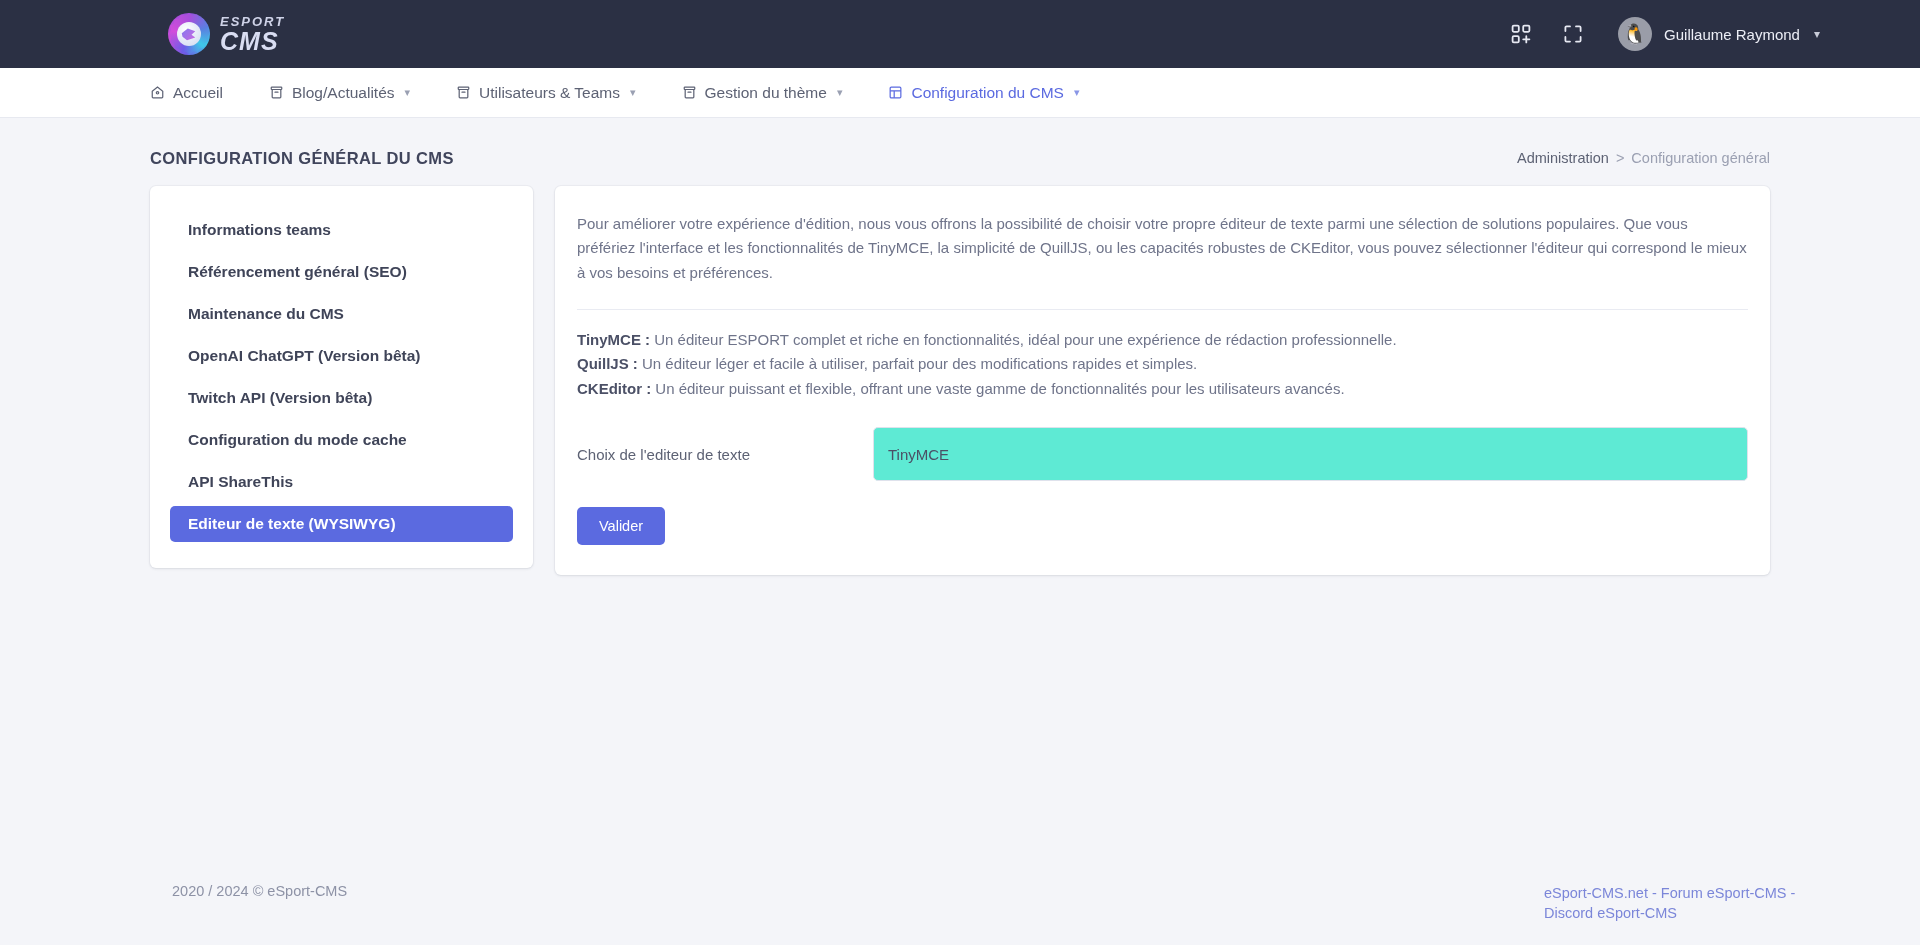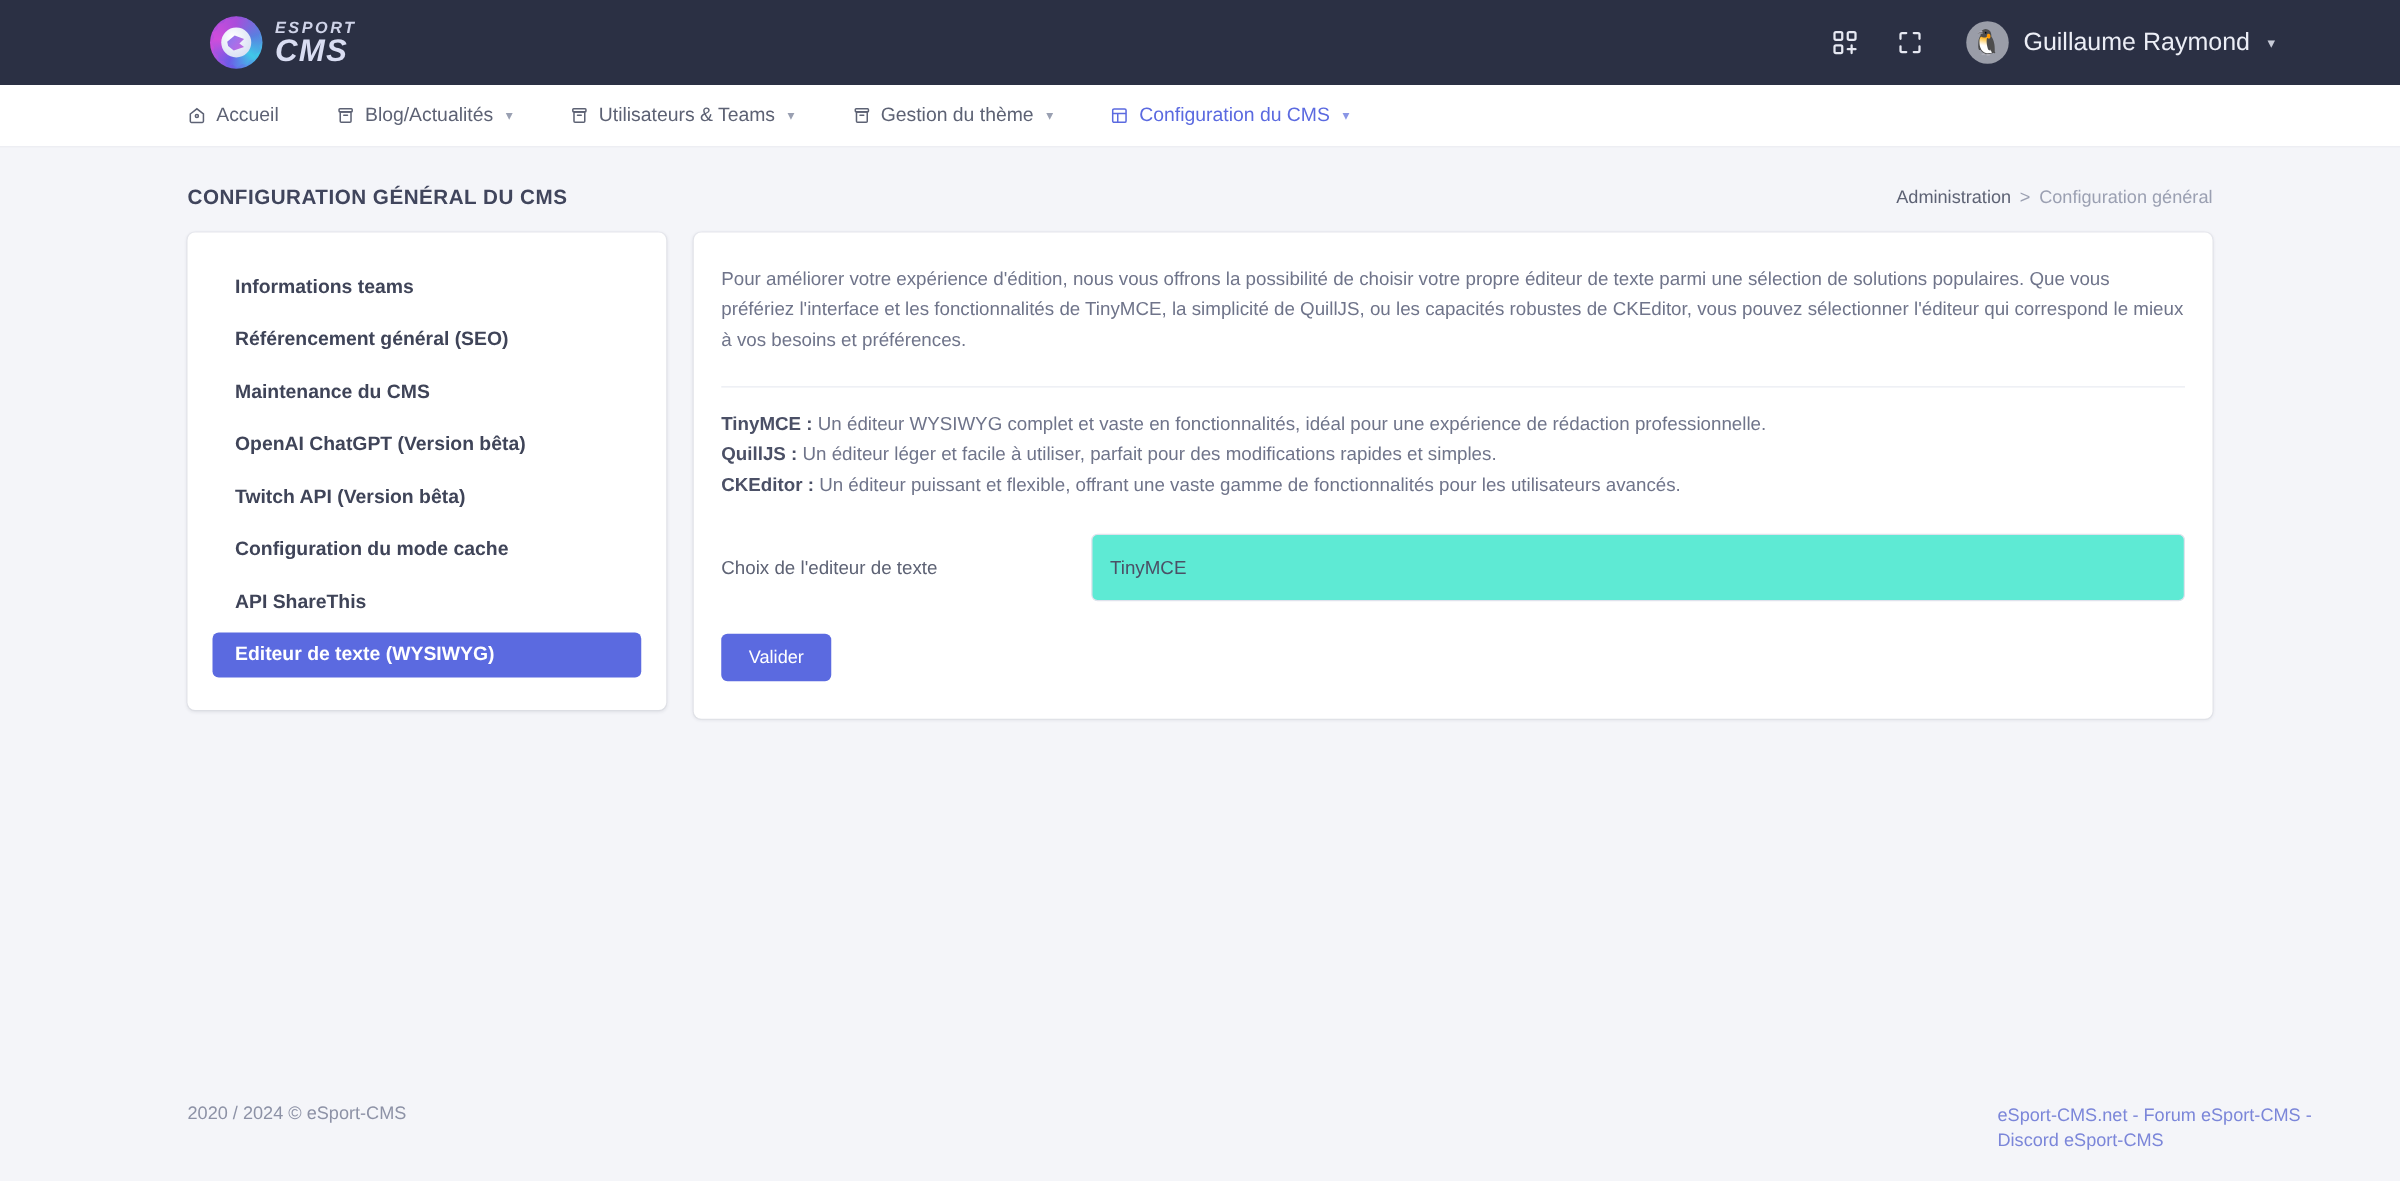--- a/index.html
+++ b/index.html
@@ -98,21 +98,21 @@
   .user-chip {
     display: flex; align-items: center; gap: 12px;
     cursor: pointer; margin-left: 6px;
   }
   .avatar {
     width: 34px; height: 34px; border-radius: 50%;
     background: #9a9da8;
     display: flex; align-items: center; justify-content: center;
     font-size: 20px; overflow: hidden;
   }
-  .user-name { color: #eceef6; font-size: 20px; }
+  .user-name { color: #eceef6; font-size: 15px; }
   .caret { color: #c8cbd8; font-size: 12px; margin-left: 2px; }
 
   
   .navbar {
     height: 50px;
     flex: 0 0 50px;
     background: #ffffff;
     border-bottom: 1px solid #e7e9f0;
     display: flex;
     align-items: center;
@@ -235,23 +235,24 @@
     font-size: 14.5px;
     font-family: "Liberation Sans", sans-serif;
     cursor: pointer;
   }
 
   
   .footer {
     flex: 0 0 auto;
     display: flex;
     align-items: flex-start;
-    padding: 18px 60px 22px 150px;
+    padding: 18px 114px 22px 150px;
     font-size: 14.5px;
     color: #8d92a6;
+    margin-left: 22px;
   }
   .footer-links {
     margin-left: auto;
     color: #7b86d9;
     text-align: left;
     width: 262px;
     line-height: 1.38;
   }
 </style>
 </head>
@@ -375,21 +376,21 @@
     <div class="side-item active">Editeur de texte (WYSIWYG)</div>
   </aside>
 
   <section class="main-card">
     <p class="intro">Pour améliorer votre expérience d'édition, nous vous offrons la possibilité de choisir votre propre éditeur de texte parmi une sélection de solutions populaires. Que vous préfériez l'interface et les fonctionnalités de TinyMCE, la simplicité de QuillJS, ou les capacités robustes de CKEditor, vous pouvez sélectionner l'éditeur qui correspond le mieux à vos besoins et préférences.</p>
 
     <div class="divider"></div>
 
     <ul class="editor-list">
       <li>
-        <b>TinyMCE :</b><span> Un éditeur WYSIWYG complet et vaste en fonctionnalités, idéal pour une expérience de rédaction professionnelle.</span>
+        <b>TinyMCE :</b><span> Un éditeur ESPORT complet et riche en fonctionnalités, idéal pour une expérience de rédaction professionnelle.</span>
       </li>
       <li>
         <b>QuillJS :</b><span> Un éditeur léger et facile à utiliser, parfait pour des modifications rapides et simples.</span>
       </li>
       <li>
         <b>CKEditor :</b><span> Un éditeur puissant et flexible, offrant une vaste gamme de fonctionnalités pour les utilisateurs avancés.</span>
       </li>
     </ul>
 
     <div class="form-row">

